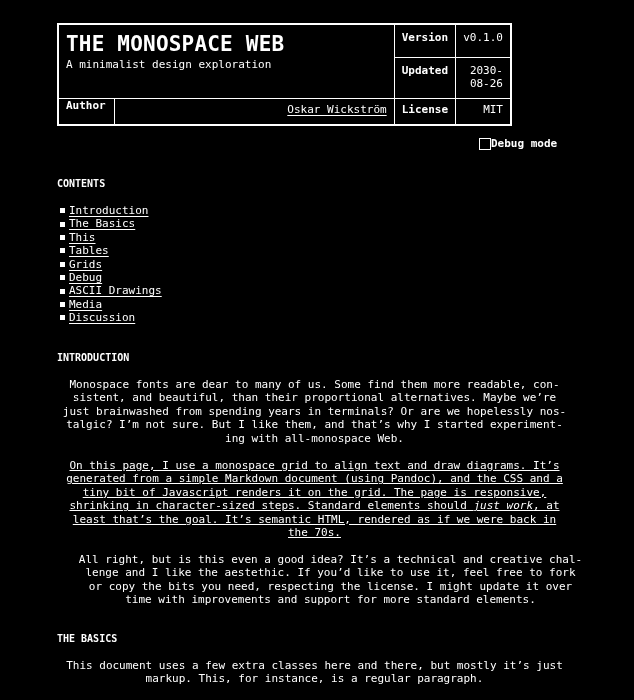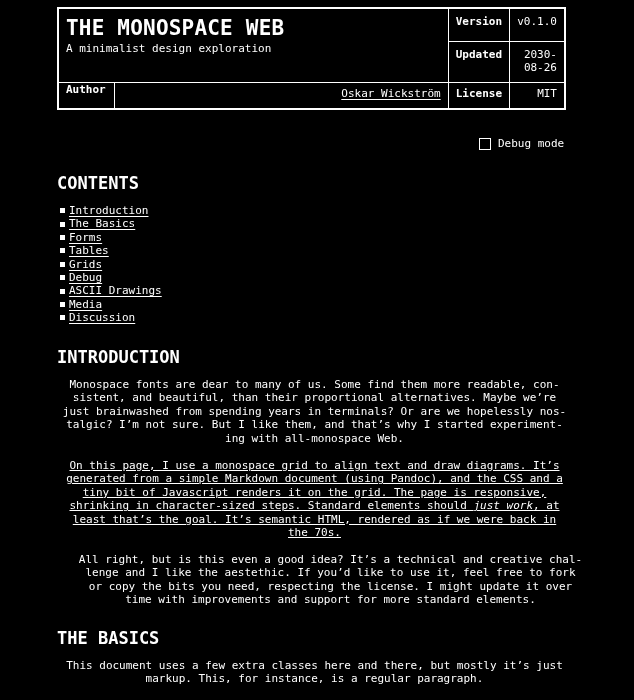--- a/index.html
+++ b/index.html
@@ -14,23 +14,23 @@
       overflow: hidden;
       font-family: "DejaVu Sans Mono", "Liberation Mono", monospace;
       font-size: 11px;
       line-height: 13.4px;
     }
     a { color: #ffffff; text-decoration: underline; text-underline-offset: 2px; }
 
     
     table.header {
       position: absolute;
-      top: 7px;
+      top: 23px;
       left: 57px;
-      width: 509px;
+      width: 455px;
       border-collapse: collapse;
       border: 2px solid #ffffff;
     }
     table.header td, table.header th {
       border: 1.5px solid #ffffff;
       padding: 0 7px;
       vertical-align: top;
     }
     .title-cell {
       height: 66px;
@@ -62,31 +62,31 @@
     .row-author td { height: 21px; padding-top: 4px !important; text-align: right; }
     .author-key { font-weight: bold; width: 41px; }
 
     
     .debug {
       position: absolute;
       top: 137px;
       left: 479px;
       display: flex;
       align-items: flex-end;
-      gap: 7px;
+      font-weight: bold;
     }
     .checkbox {
       width: 10px;
       height: 10px;
       border: 1.5px solid #ffffff;
       display: inline-block;
     }
 
     h2 {
-      font-size: 17px;
+      font-size: 10px;
       font-weight: bold;
       margin: 0;
       line-height: 13.4px;
       text-transform: uppercase;
     }
     .contents-title { position: absolute; top: 177px; left: 57px; }
     ul.toc {
       position: absolute;
       top: 204px;
       left: 57px;
@@ -159,21 +159,21 @@
   <li>
       <span class="bullet"></span>
       <a href="#">Introduction</a>
     </li>
   <li>
       <span class="bullet"></span>
       <a href="#">The Basics</a>
     </li>
   <li>
       <span class="bullet"></span>
-      <a href="#">Forms</a>
+      <a href="#">This</a>
     </li>
   <li>
       <span class="bullet"></span>
       <a href="#">Tables</a>
     </li>
   <li>
       <span class="bullet"></span>
       <a href="#">Grids</a>
     </li>
   <li>

